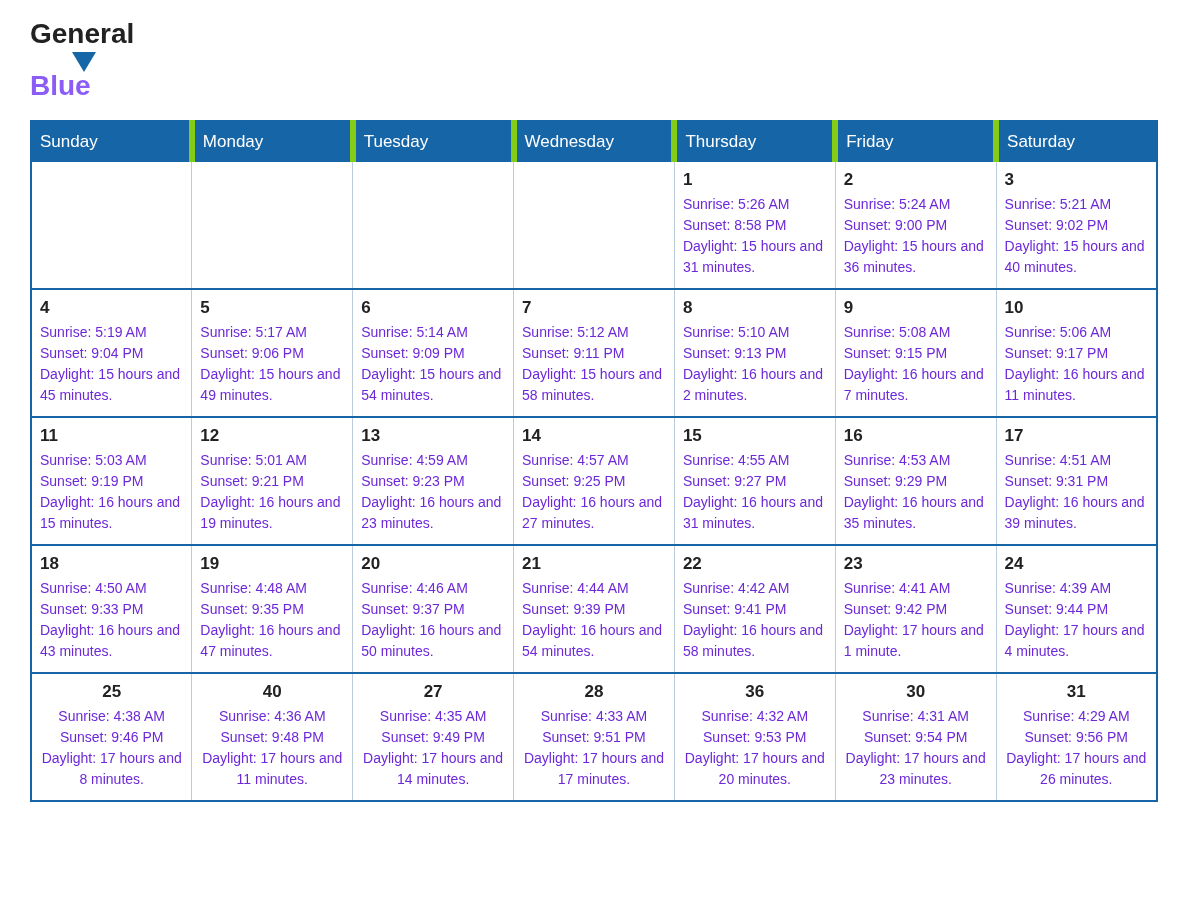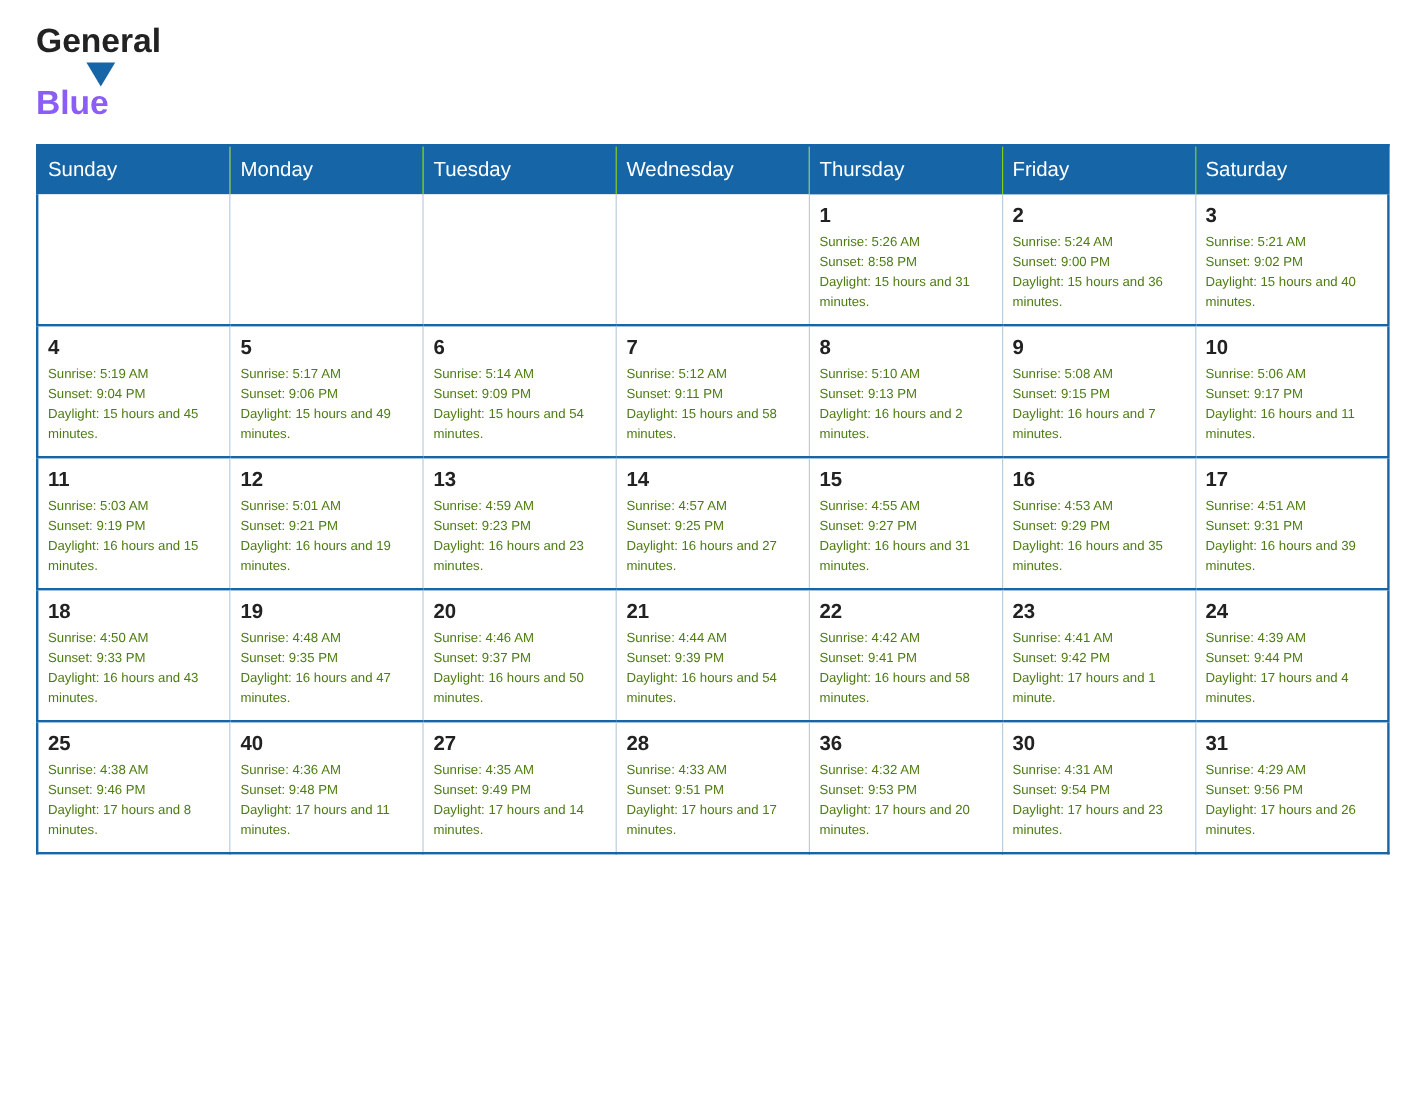--- a/index.html
+++ b/index.html
@@ -67,51 +67,52 @@
       border-collapse: collapse;
       border: 2px solid #1565a7;
     }
     .calendar thead tr th {
       background-color: #1565a7;
       color: #fff;
       font-size: 17px;
       font-weight: normal;
       padding: 10px 8px;
       text-align: left;
-      border-right: 1px solid #84cc16;
+      border-right: 6px solid #84cc16;
     }
     .calendar thead tr th:last-child {
       border-right: none;
     }
     .calendar tbody tr td {
       vertical-align: top;
       padding: 8px 8px 10px 8px;
       border-right: 1px solid #bcd;
       border-bottom: 2px solid #1565a7;
       font-size: 13.5px;
       color: #333;
       width: 14.28%;
       min-height: 100px;
     }
     .calendar tbody tr:last-child td {
       border-bottom: none;
+      text-align: center;
     }
     .calendar tbody tr td:last-child {
       border-right: none;
     }
     .day-num {
       font-size: 17px;
       font-weight: bold;
       color: #222;
       display: block;
       margin-bottom: 4px;
     }
     .day-info {
-      font-size: 11px;
-      color: #4d7c0f;
+      font-size: 14px;
+      color: #6d28d9;
       line-height: 1.5;
     }
     .empty-cell {
       background: #fff;
     }
   </style>
 </head>
 <body>
 
 <div class="header">

